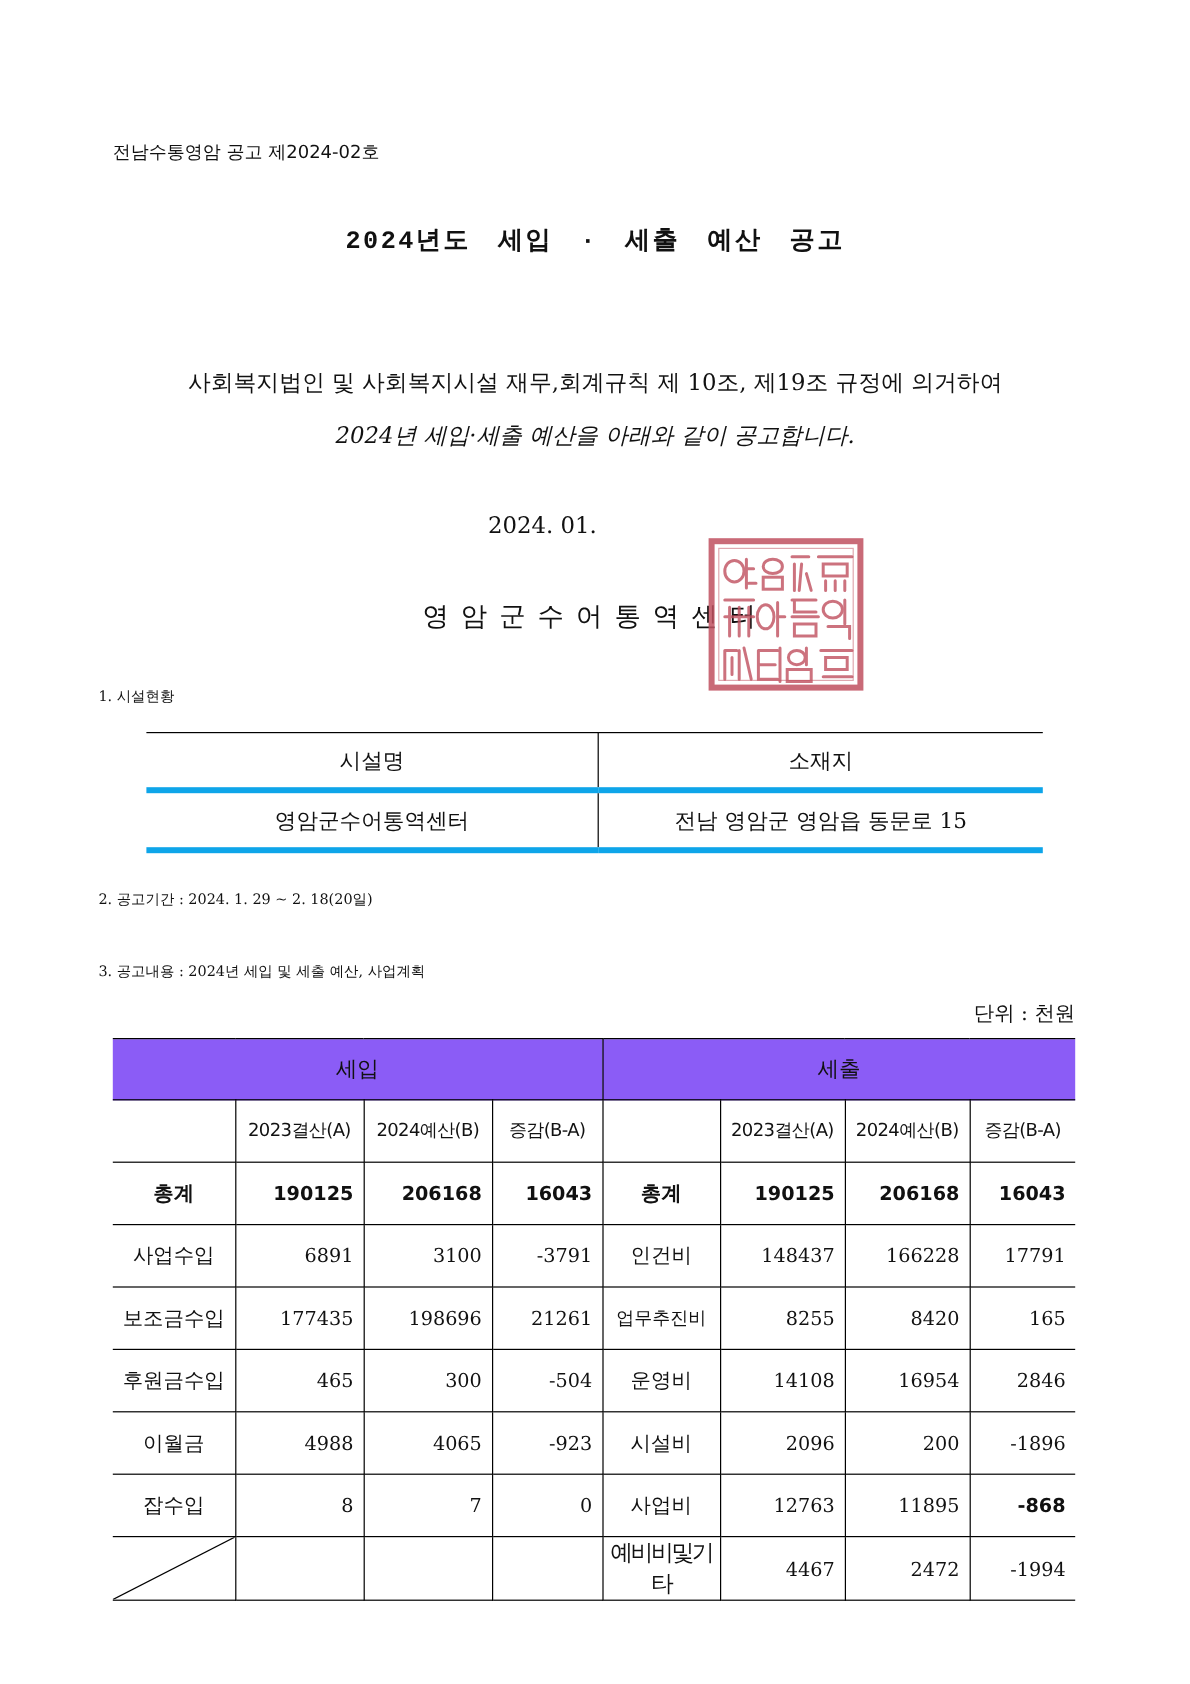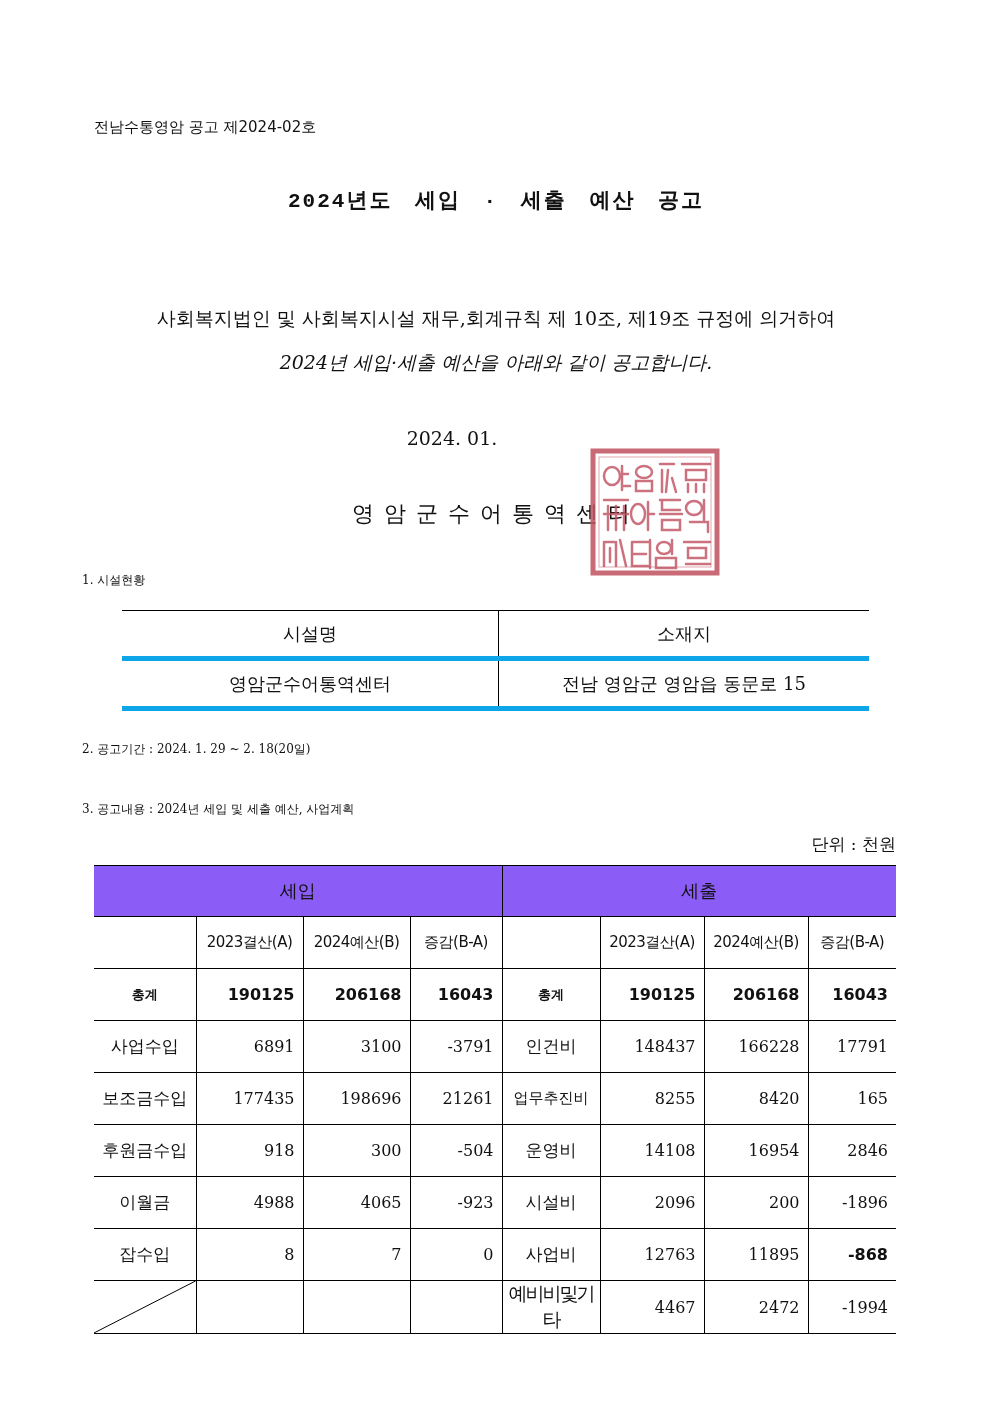--- a/index.html
+++ b/index.html
@@ -26,21 +26,21 @@
   table.fac td { height: 43px; text-align: center; font-size: 18px; border-top: 1px solid #000; border-bottom: 5px solid #0ea5e9; }
   table.fac td:first-child { border-right: 1px solid #000; width: 374px; }
 
   table.budget { position: absolute; left: 94px; top: 865px; width: 802px; border-collapse: collapse; table-layout: fixed; }
   table.budget td { border: 1px solid #000; height: 51px; font-size: 16px; padding: 0 8px; }
   table.budget tr:first-child td { background: #8b5cf6; height: 50px; text-align: center; font-size: 18px; }
   table.budget td.lbl { text-align: center; font-size: 17px; }
   table.budget td.num { text-align: right; }
   table.budget td.hdr { text-align: center; font-size: 15px; font-family: "DejaVu Sans", sans-serif; letter-spacing: -0.5px; padding: 0 2px; }
   table.budget td.bold { font-weight: bold; font-family: "DejaVu Sans", sans-serif; }
-  table.budget td.lbl.bold { font-size: 13px; }
+  table.budget td.lbl.bold { font-size: 17px; }
   table.budget td.narrow { font-size: 19px; letter-spacing: -2px; padding: 0 2px; text-align: center; }
   table.budget tr td:first-child { border-left: none; }
   table.budget tr td:last-child { border-right: none; }
   td.diag { position: relative; padding: 0 !important; }
   td.diag svg { position: absolute; left: 0; top: 0; width: 100%; height: 100%; }
 </style>
 </head>
 <body>
 
 <div class="abs notice-no">전남수통영암 공고 제2024-02호</div>
@@ -148,21 +148,21 @@
     <td class="num">177435</td>
     <td class="num">198696</td>
     <td class="num">21261</td>
     <td class="lbl" style="font-size:15px;padding:0 2px;">업무추진비</td>
     <td class="num">8255</td>
     <td class="num">8420</td>
     <td class="num">165</td>
   </tr>
   <tr>
     <td class="lbl">후원금수입</td>
-    <td class="num">918</td>
+    <td class="num">465</td>
     <td class="num">300</td>
     <td class="num">-504</td>
     <td class="lbl">운영비</td>
     <td class="num">14108</td>
     <td class="num">16954</td>
     <td class="num">2846</td>
   </tr>
   <tr>
     <td class="lbl">이월금</td>
     <td class="num">4988</td>

